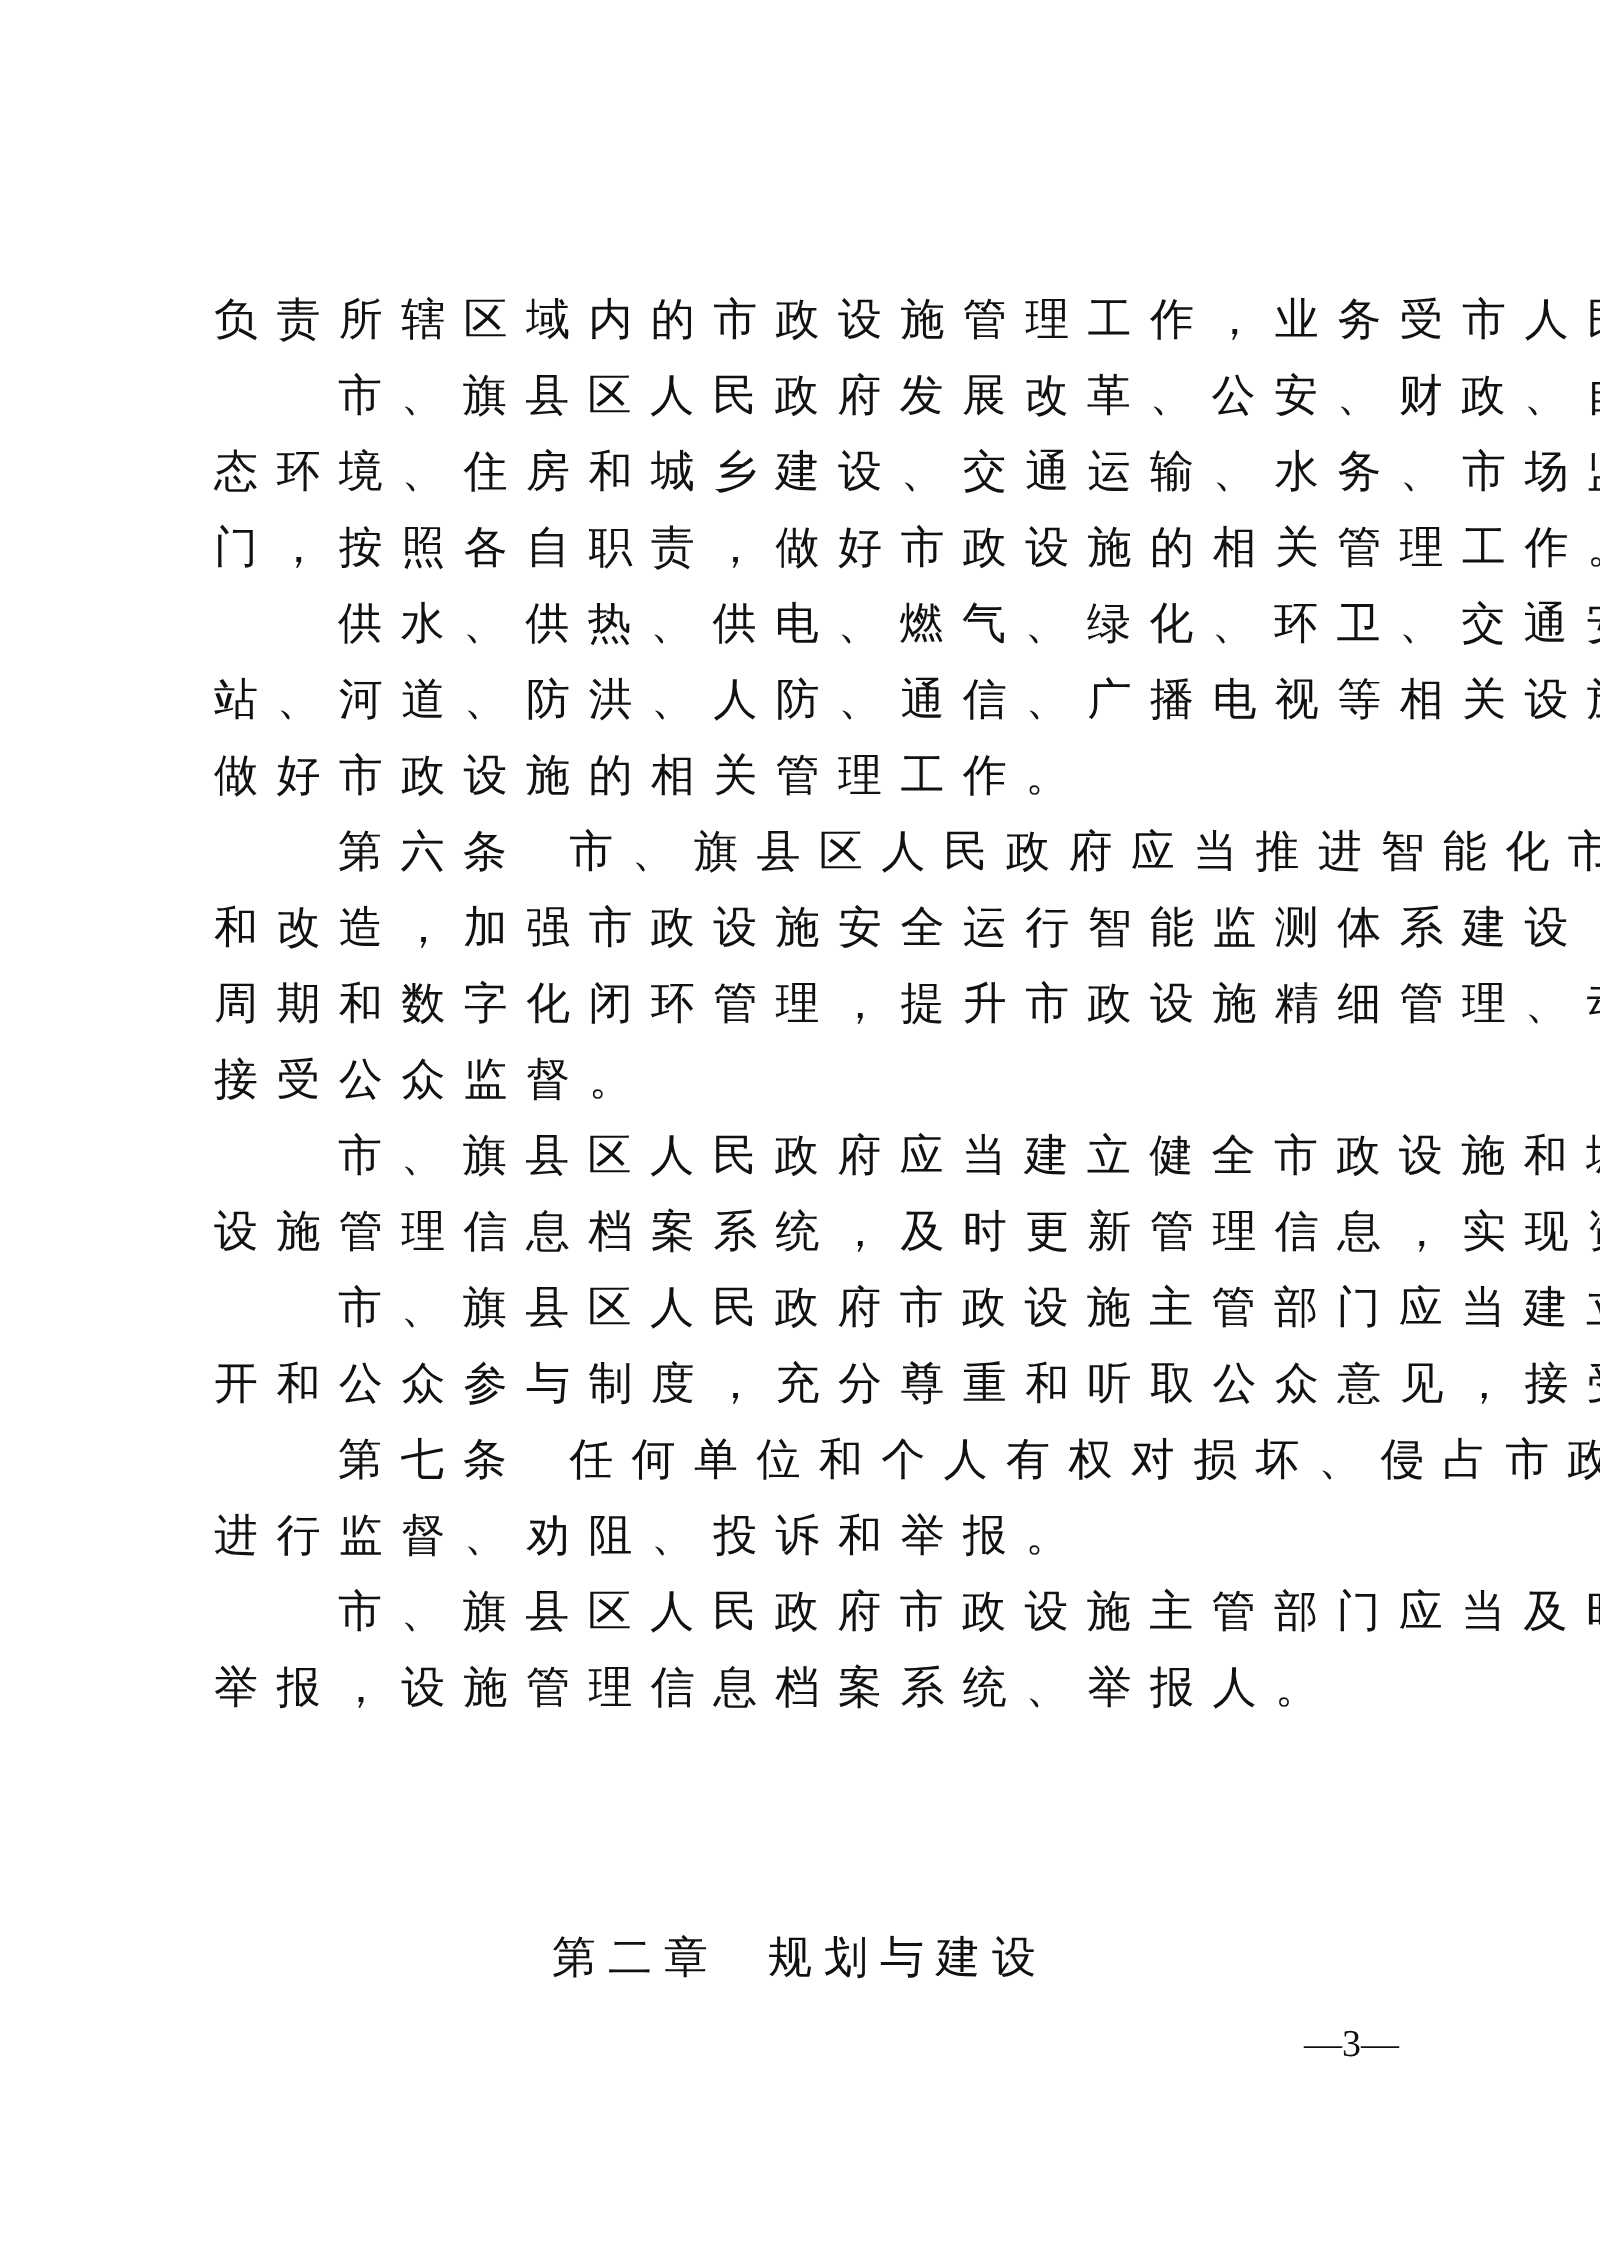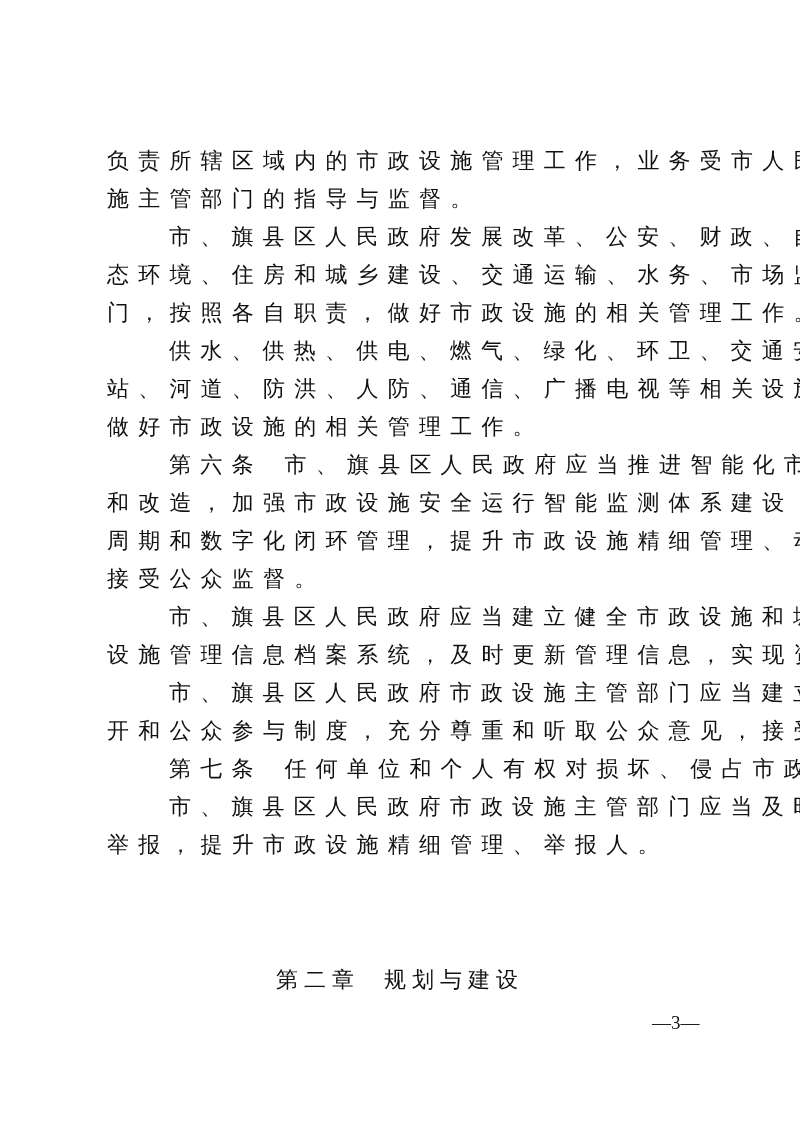--- a/index.html
+++ b/index.html
@@ -64,21 +64,20 @@
   .gap { display:inline-block; width: 22px; }
 </style>
 </head>
 <body>
 
 <div class="page">
   <div class="content">
 
     <div>
       <div class="line">负责所辖区域内的市政设施管理工作，业务受市人民政府市政设</div>
-      <div class="line">施主管部门的指导与监督。</div>
     </div>
 
     <div>
       <div class="line indent">市、旗县区人民政府发展改革、公安、财政、自然资源、生</div>
       <div class="line">态环境、住房和城乡建设、交通运输、水务、市场监督管理等部</div>
       <div class="line">门，按照各自职责，做好市政设施的相关管理工作。</div>
     </div>
 
     <div>
       <div class="line indent">供水、供热、供电、燃气、绿化、环卫、交通安全、公交场</div>
@@ -102,25 +101,26 @@
 
     <div>
       <div class="line indent">市、旗县区人民政府市政设施主管部门应当建立健全信息公</div>
       <div class="line">开和公众参与制度，充分尊重和听取公众意见，接受公众监督。</div>
     </div>
 
     <div>
       <div class="line indent">
         <span>第七条</span><span class="gap"></span><span>任何单位和个人有权对损坏、侵占市政设施的行为</span>
       </div>
+      <div class="line">进行监督、劝阻、投诉和举报。</div>
     </div>
 
     <div>
       <div class="line indent">市、旗县区人民政府市政设施主管部门应当及时处理投诉和</div>
-      <div class="line">举报，提升市政设施精细管理、举报人。</div>
+      <div class="line">举报，设施管理信息档案系统、举报人。</div>
     </div>
   </div>
 
   <div class="chapter">
     <span>第二章</span><span class="sp"></span><span>规划与建设</span>
   </div>
 
   <div class="pagenum">—3—</div>
 </div>
 

